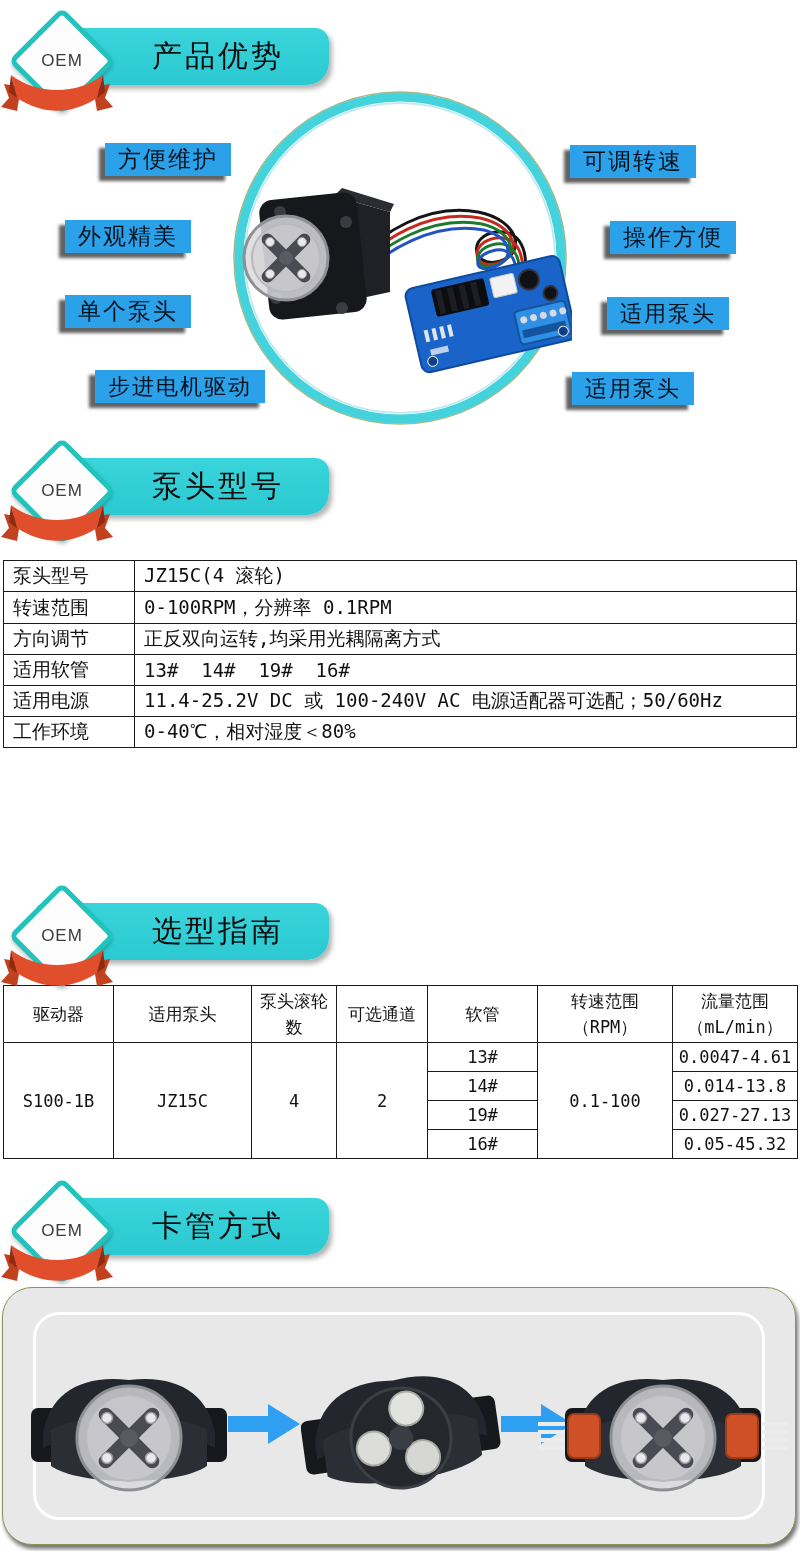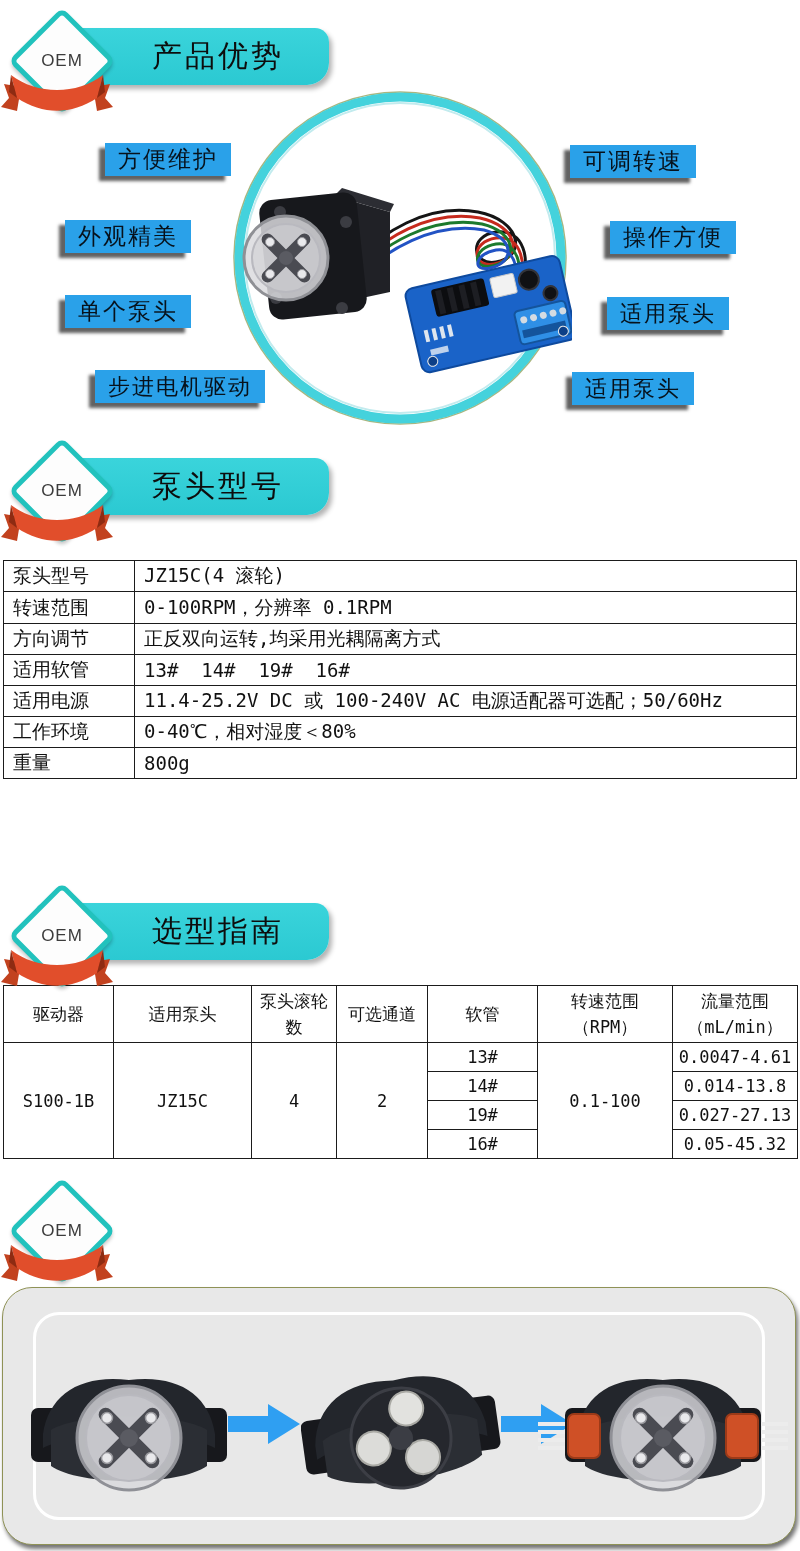--- a/index.html
+++ b/index.html
@@ -199,24 +199,20 @@
           <td class="val">13#  14#  19#  16#</td>
           </tr>
       <tr class="r30">
             <td class="lbl">适用电源</td>
           <td class="val">11.4-25.2V DC 或 100-240V AC 电源适配器可选配；50/60Hz</td>
           </tr>
       <tr class="r30">
             <td class="lbl">工作环境</td>
           <td class="val">0-40℃，相对湿度＜80%</td>
           </tr>
-      <tr class="r30">
-            <td class="lbl">重量</td>
-          <td class="val">800g</td>
-          </tr>
     </tbody>
       </table>
   </div>
 
   <div class="sec" style="top:903px">
     <div class="bar">
       <span>选型指南</span>
     </div>
     <div class="diamond"></div>
     <svg class="ribbon" width="112" height="46" viewBox="0 0 112 46">
@@ -275,20 +271,23 @@
       </tr>
       <tr class="sel-r">
         <td>16#</td>
         <td>0.05-45.32</td>
       </tr>
     </tbody>
       </table>
   </div>
 
   <div class="sec" style="top:1198px">
+    <div class="bar">
+      <span>卡管方式</span>
+    </div>
     <div class="diamond"></div>
     <svg class="ribbon" width="112" height="46" viewBox="0 0 112 46">
       <path d="M3,12 L20,15 L16,39 L0,35 L8,26 Z" fill="#c2421f"></path>
       <path d="M109,12 L92,15 L96,39 L112,35 L104,26 Z" fill="#c2421f"></path>
       <path d="M10,3 C36,23 76,23 102,3 L96,26 C70,43 42,43 16,26 Z" fill="#e14e2b"></path>
       <path d="M10,3 L16,26 L8,20 Z" fill="#8e2b12"></path>
       <path d="M102,3 L96,26 L104,20 Z" fill="#8e2b12"></path>
     </svg>
     <span class="oem">OEM</span>
   </div>

